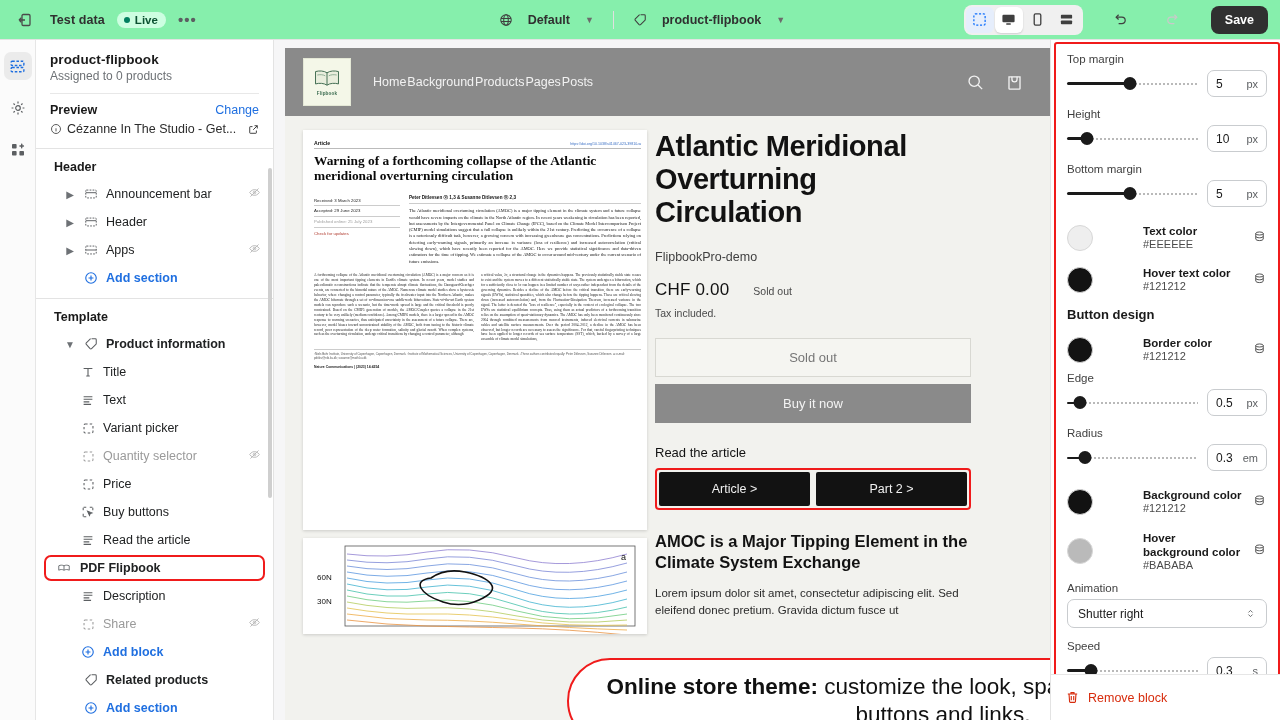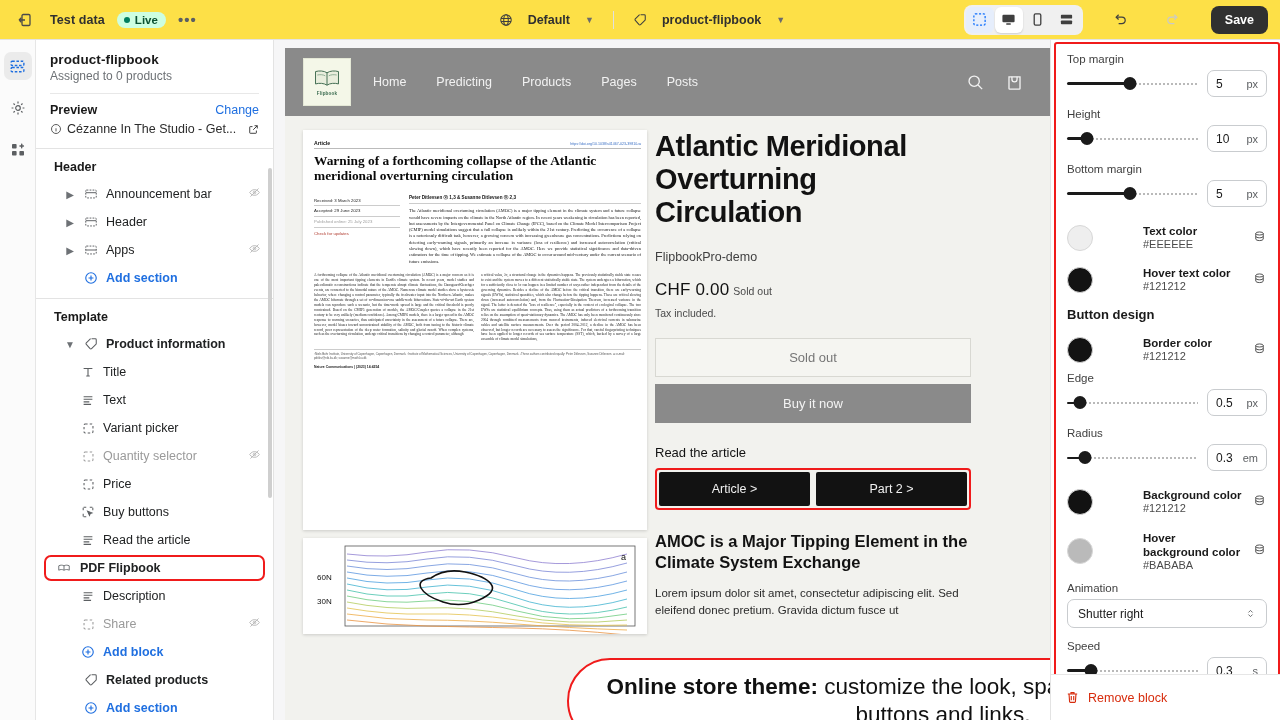--- a/index.html
+++ b/index.html
@@ -8,21 +8,21 @@
     font-family: "Liberation Sans", sans-serif;
     background: #f6f6f7;
     color: #1a1a1a;
     font-size: 13px;
     -webkit-font-smoothing: antialiased;
   }
 
   
   .topbar {
     position: absolute; top: 0; left: 0; width: 1280px; height: 40px;
-    background: #fde047;
+    background: #86efac;
     border-bottom: 1px solid #e3e3e3;
     display: flex; align-items: center;
   }
   .tb-left { display: flex; align-items: center; gap: 12px; padding-left: 12px; width: 320px; }
   .tb-icon-btn {
     width: 26px; height: 26px; border-radius: 6px;
     display: flex; align-items: center; justify-content: center;
     color: #4a4a4a;
   }
   .tb-title { font-size: 12.5px; font-weight: 600; color: #303030; letter-spacing: .1px; }
@@ -137,21 +137,21 @@
   .store-header {
     height: 68px; background: #8a8a8a; display: flex; align-items: center;
     padding: 0 26px 0 18px; gap: 22px;
   }
   .logo-box {
     width: 48px; height: 48px; background: #f4f7e8; border: 1px solid #e4e8d6;
     display: flex; flex-direction: column; align-items: center; justify-content: center;
     gap: 1px;
   }
   .logo-cap { font-size: 4.5px; color: #3a6b4f; font-weight: 700; letter-spacing: .2px; }
-  .nav { display: flex; align-items: center; gap: 30px; flex: 1; }
+  .nav { display: flex; align-items: center; gap: 1px; flex: 1; }
   .nav-link { font-size: 12.5px; color: #f2f2f2; }
   .hdr-icons { display: flex; align-items: center; gap: 20px; color: #f2f2f2; }
 
   .store-body { display: flex; padding: 14px 0 0 0; }
   .pdf-col { width: 360px; padding-left: 18px; }
   .pdf-page {
     width: 344px; background: #fff; box-shadow: 0 1px 3px rgba(0,0,0,.16);
     padding: 10px 6px 8px 11px; overflow: hidden; height: 400px;
   }
   .pdf-toprow { display: flex; justify-content: space-between; align-items: baseline; }
@@ -176,21 +176,21 @@
     width: 344px; height: 96px; background: #fff; margin-top: 8px;
     box-shadow: 0 1px 3px rgba(0,0,0,.16); position: relative; overflow: hidden;
   }
 
   .info-col { width: 340px; padding-left: 10px; padding-right: 14px; }
   .p-title {
     font-size: 29px; font-weight: 700; line-height: 1.13; color: #121212;
     letter-spacing: -.4px;
   }
   .p-vendor { font-size: 12.5px; color: #3f3f3f; margin-top: 22px; }
-  .p-price-row { display: flex; align-items: baseline; gap: 4px; margin-top: 16px; }
+  .p-price-row { display: flex; align-items: baseline; gap: 24px; margin-top: 16px; }
   .p-price { font-size: 17px; color: #121212; letter-spacing: .2px; }
   .p-soldout-tag { font-size: 10.5px; color: #4a4a4a; }
   .p-tax { font-size: 10.5px; color: #4a4a4a; margin-top: 7px; }
   .btn-soldout {
     margin-top: 19px; width: 100%; height: 39px; background: #f5f5f1;
     border: 1px solid #d8d8d2; color: #767676; font-size: 13px;
     display: flex; align-items: center; justify-content: center; cursor: pointer;
   }
   .btn-buynow {
     margin-top: 7px; width: 100%; height: 39px; background: #8a8a8a;
@@ -618,21 +618,21 @@
       <div class="logo-box">
         <svg width="30" height="22" viewBox="0 0 34 24">
           <path d="M17 5c-3.4-2.4-9-2.6-13-1.4v14c4-1.2 9.6-1 13 1.4 3.4-2.4 9-2.6 13-1.4v-14C26 2.4 20.4 2.6 17 5z" fill="#e9eedd" stroke="#3f6b50" stroke-width="1.1"></path>
           <path d="M17 5v14" stroke="#3f6b50" stroke-width="1.1"></path>
           <path d="M6 7.5c3-.7 6.6-.5 9 .9M28 7.5c-3-.7-6.6-.5-9 .9" stroke="#5c8a6d" stroke-width=".7" fill="none"></path>
         </svg>
         <span class="logo-cap">Flipbook</span>
       </div>
       <div class="nav">
         <span class="nav-link">Home</span>
-        <span class="nav-link">Predicting</span>
+        <span class="nav-link">Background</span>
         <span class="nav-link">Products</span>
         <span class="nav-link">Pages</span>
         <span class="nav-link">Posts</span>
       </div>
       <div class="hdr-icons">
         <svg width="19" height="19" viewBox="0 0 20 20" fill="none" stroke="currentColor" stroke-width="1.4">
           <circle cx="8.6" cy="8.6" r="5.4"></circle>
             <path d="M12.7 12.7 17 17"></path>
         </svg>
         <svg width="19" height="19" viewBox="0 0 20 20" fill="none" stroke="currentColor" stroke-width="1.4">

